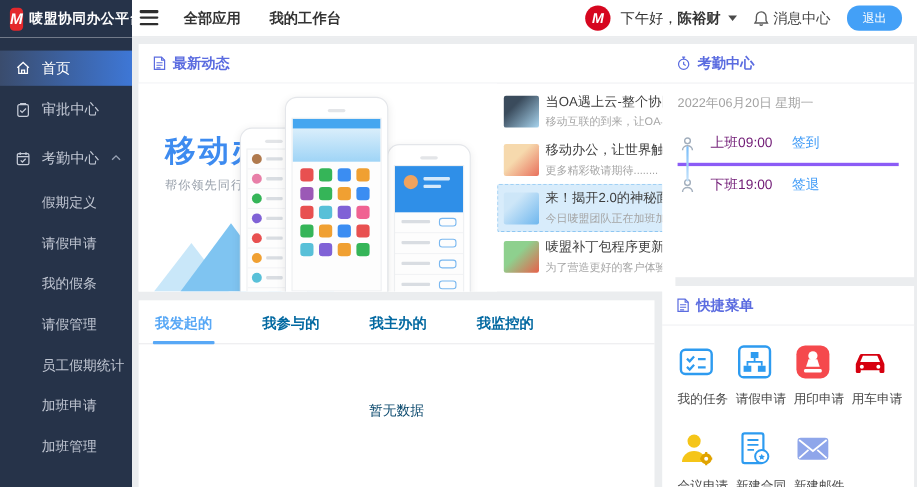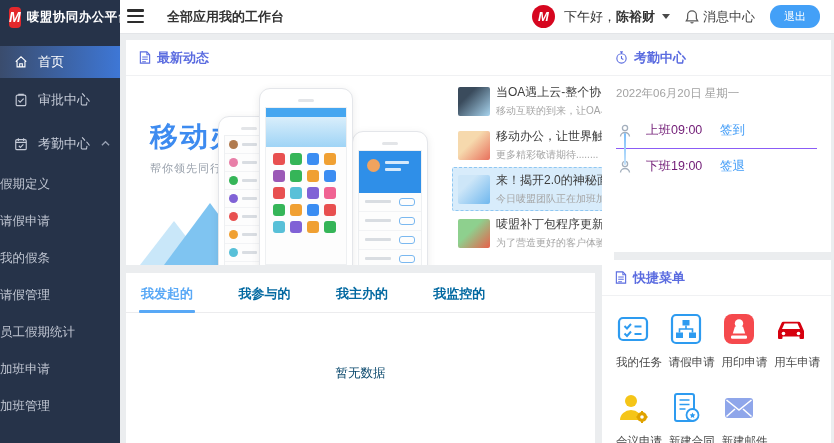--- a/index.html
+++ b/index.html
@@ -9,36 +9,36 @@
     font-family:"Liberation Sans","DejaVu Sans",sans-serif;
     -webkit-font-smoothing:antialiased;
   }
   
   .header{position:absolute;left:0;top:0;width:834px;height:33px;background:#fff;border-bottom:1px solid #e3e5e8;z-index:20;}
   .brand{position:absolute;left:0;top:0;width:120px;height:34px;background:#263349;display:flex;align-items:center;gap:6px;padding-left:9px;box-sizing:border-box;}
   .logo{width:21px;height:21px;background:#e4282c;border-radius:4px;color:#fff;font-weight:bold;font-size:14px;display:flex;align-items:center;justify-content:center;font-style:italic;}
   .brand-name{color:#fff;font-size:12.5px;font-weight:700;letter-spacing:.5px;white-space:nowrap;}
   .burger{position:absolute;left:127px;top:9px;width:17px;height:14px;display:flex;flex-direction:column;justify-content:space-between;cursor:pointer;}
   .burger span{height:2.5px;background:#2d2d2d;border-radius:1px;}
-  .topnav{position:absolute;left:167px;top:0;height:33px;display:flex;align-items:center;}
+  .topnav{position:absolute;left:167px;top:0;height:33px;display:flex;align-items:center;gap:26px;}
   .topnav .nav-item{font-size:13px;font-weight:700;color:#333;cursor:pointer;}
   .header-right{position:absolute;right:14px;top:0;height:33px;display:flex;align-items:center;gap:9px;}
   .avatar{width:23px;height:23px;border-radius:50%;background:#d6061f;color:#fff;font-weight:bold;font-size:13px;display:flex;align-items:center;justify-content:center;font-style:italic;}
   .greeting{font-size:13px;color:#333;}
   .greeting b{font-weight:700;}
   .caret-down{width:0;height:0;border-left:4.5px solid transparent;border-right:4.5px solid transparent;border-top:5.5px solid #4a4a4a;margin-left:-2px;}
   .msg{display:flex;align-items:center;gap:4px;font-size:13px;color:#444;margin-left:6px;cursor:pointer;}
   .logout-btn{background:#43a0f7;color:#fff;font-size:11px;border:none;border-radius:11px;padding:4px 14px;margin-left:6px;cursor:pointer;}
   
   .sidebar{position:absolute;left:0;top:33px;width:120px;height:410px;background:#263349;z-index:10;}
   .side-item{display:flex;align-items:center;gap:10px;height:44px;padding-left:14px;color:#c6ccd8;font-size:13px;cursor:pointer;position:relative;}
   .side-item.first{height:32px;margin-top:13px;}
   .side-item.active{background:linear-gradient(90deg,#3a4c6d 0%,#3e77d6 100%);color:#fff;}
   .side-item .chev{position:absolute;right:10px;top:50%;margin-top:-4px;}
-  .side-sub{display:flex;align-items:center;height:37px;color:#c0c6d2;font-size:12.5px;cursor:pointer;}
+  .side-sub{display:flex;align-items:center;height:37px;padding-left:38px;color:#c0c6d2;font-size:12.5px;cursor:pointer;}
   
   .panel{position:absolute;background:#fff;}
   .panel-head{height:35px;display:flex;align-items:center;gap:6px;padding:0 13px;border-bottom:1px solid #f0f1f3;color:#5b6ce0;font-size:13px;font-weight:700;}
   #panel-news{left:126px;top:40px;width:488px;height:225px;}
   #panel-tabs{left:126px;top:273px;width:469px;height:170px;}
   #panel-attend{left:602px;top:40px;width:229px;height:212px;}
   #panel-quick{left:602px;top:260px;width:229px;height:183px;}
   
   .news-body{display:flex;height:189px;}
   .banner{flex:1;position:relative;overflow:hidden;background:#fff;}
@@ -85,21 +85,21 @@
   .tab.active{color:#58a8f6;}
   .tab.active::after{content:"";position:absolute;left:0;right:0;bottom:0;height:3px;background:#58a8f6;border-radius:1px;}
   .empty{margin-top:52px;text-align:center;font-size:12.5px;color:#0c4a6e;}
   
   .att-body{padding:10px 14px 0 14px;position:relative;}
   .att-date{font-size:11.5px;color:#a2a2a2;}
   .att-time{font-size:29px;color:#2c2c2c;margin-top:7px;letter-spacing:1px;}
   .att-rows{margin-top:12px;position:relative;}
   .att-line{position:absolute;left:8px;top:20px;width:2px;height:32px;background:linear-gradient(180deg,#79bdf9,#c4e2fb);border-radius:1px;}
   .att-row{display:flex;align-items:center;height:35px;}
-  .att-row + .att-row{border-top:1px solid #8b5cf6;}
+  .att-row + .att-row{border-top:3px solid #8b5cf6;}
   .att-ico{width:18px;flex:none;margin-right:12px;}
   .att-label{font-size:12.5px;color:#701a75;width:74px;}
   .att-action{font-size:12.5px;color:#3f9bf7;cursor:pointer;}
   
   .quick-grid{display:grid;grid-template-columns:repeat(4,1fr);row-gap:21px;padding:16px 8px 0 10px;}
   .quick-item{display:flex;flex-direction:column;align-items:flex-start;gap:9px;cursor:pointer;padding-left:4px;}
   .quick-item svg{display:block;}
   .quick-label{font-size:11.5px;color:#4a4a4a;white-space:nowrap;}
   .ic{width:34px;height:34px;}
 </style>

